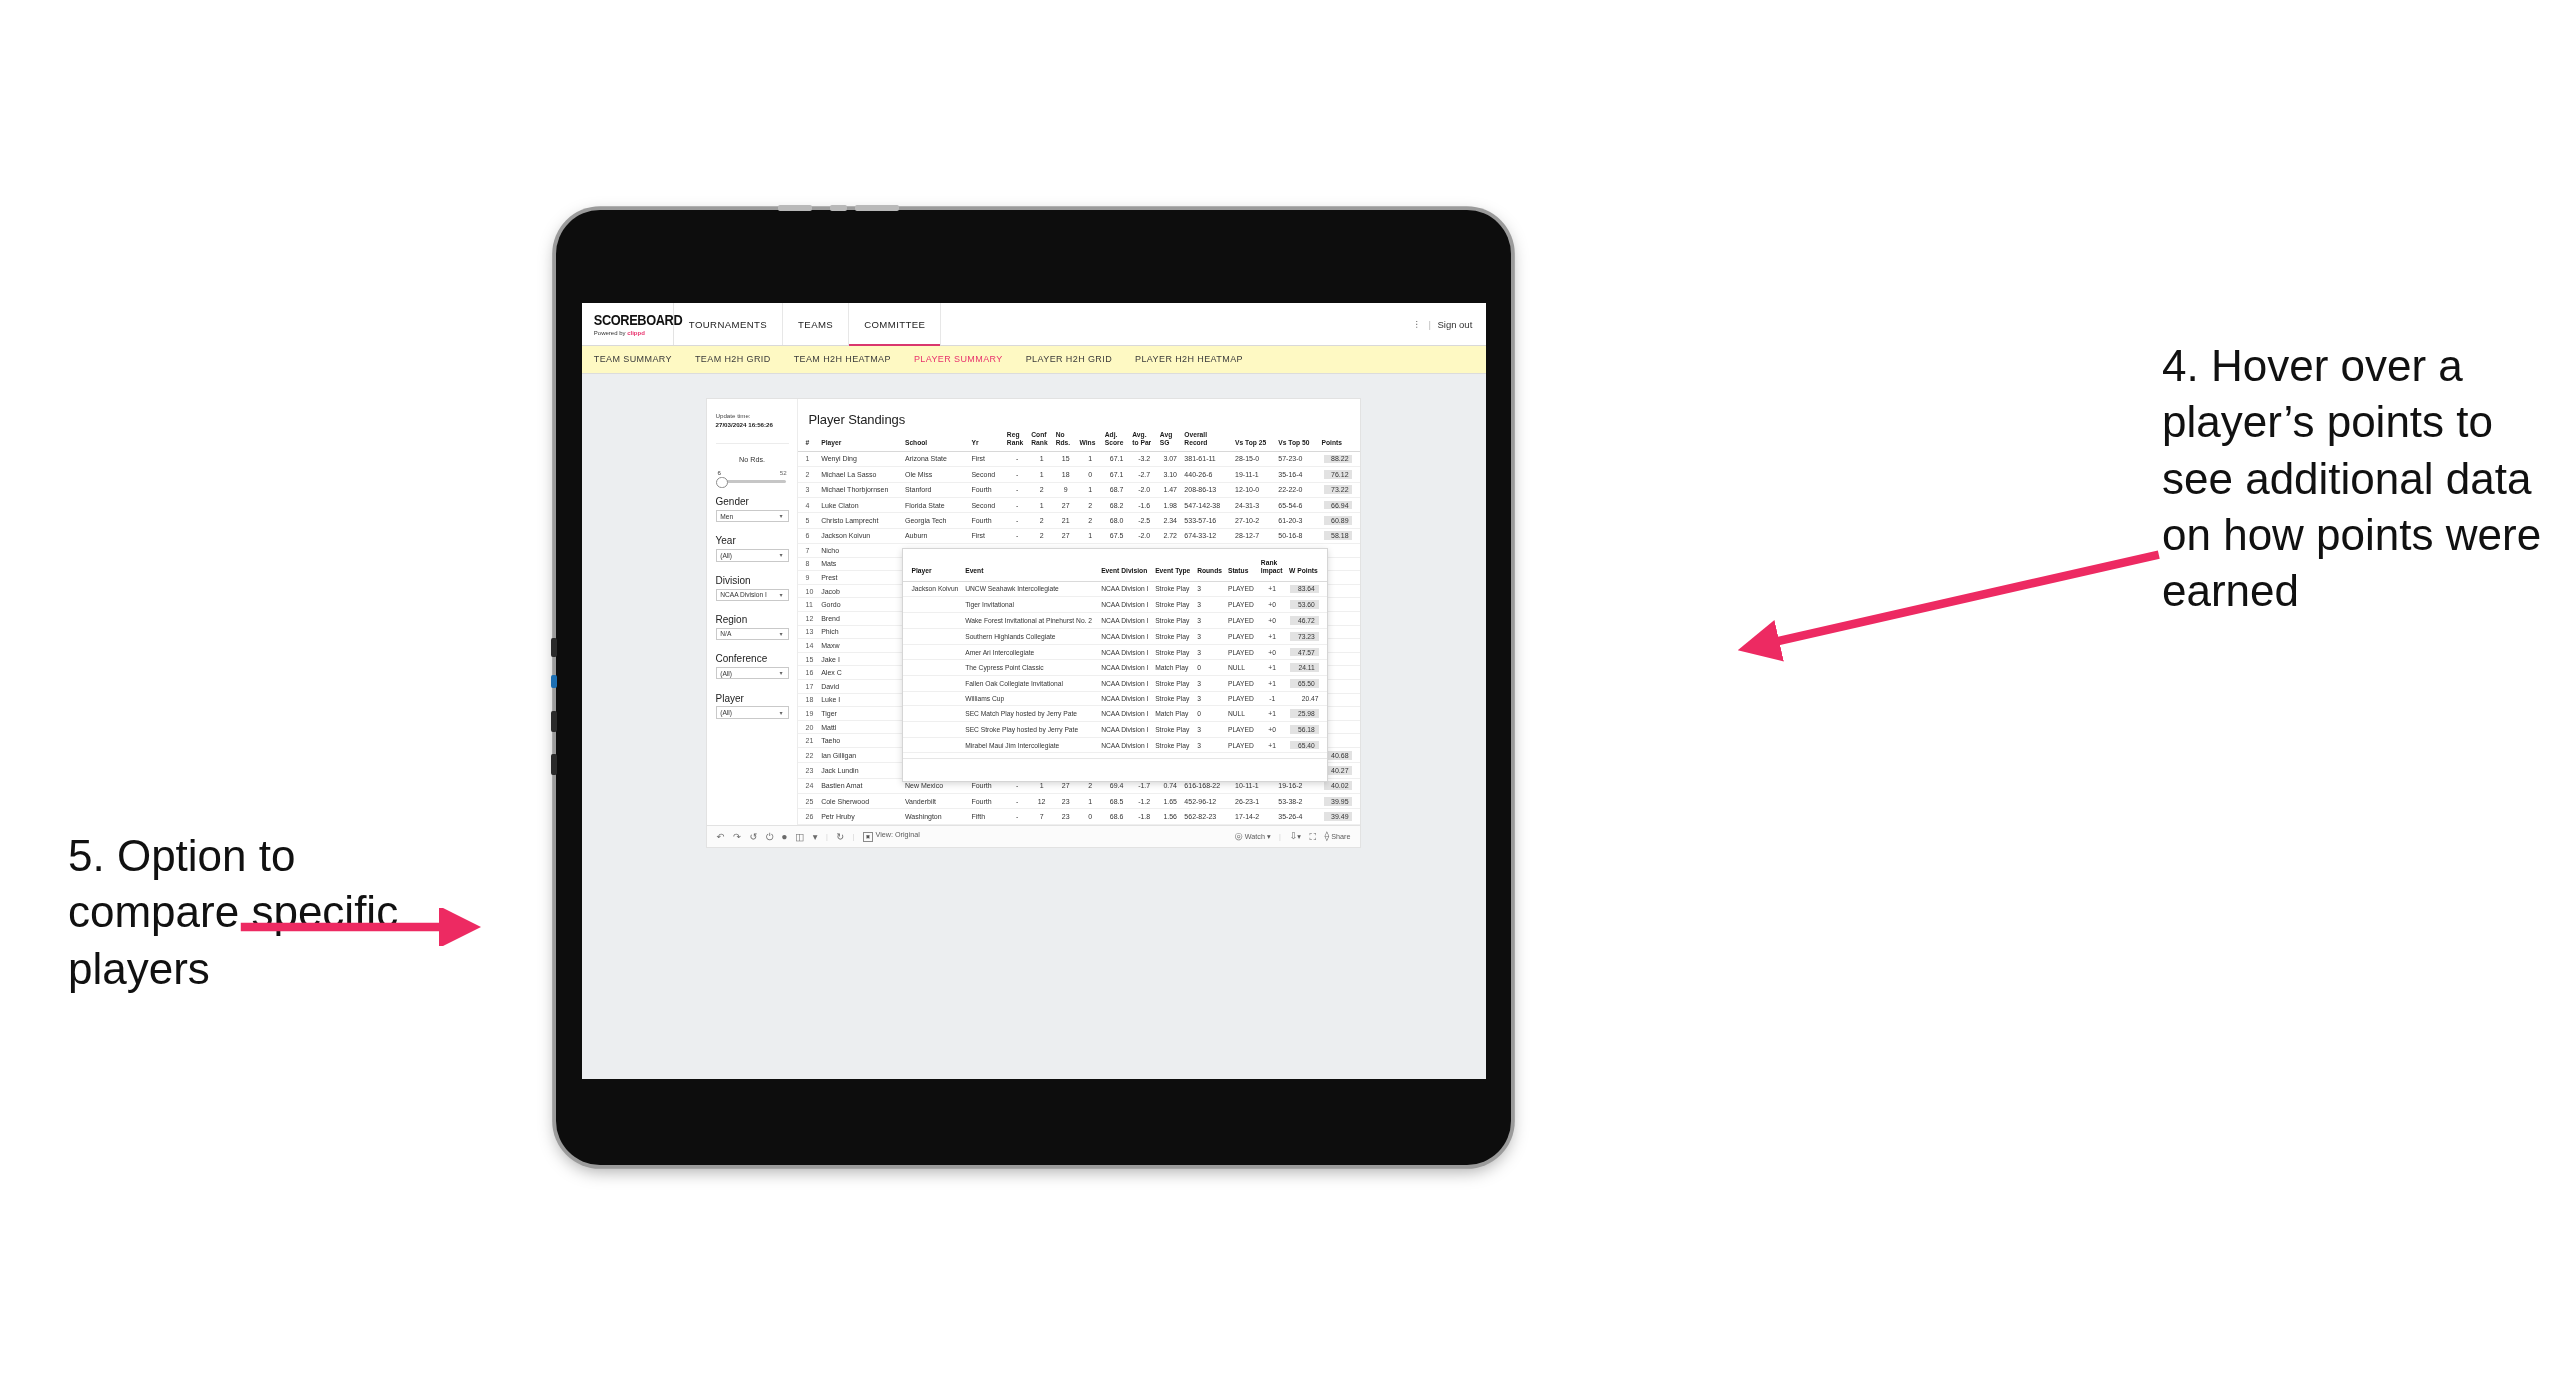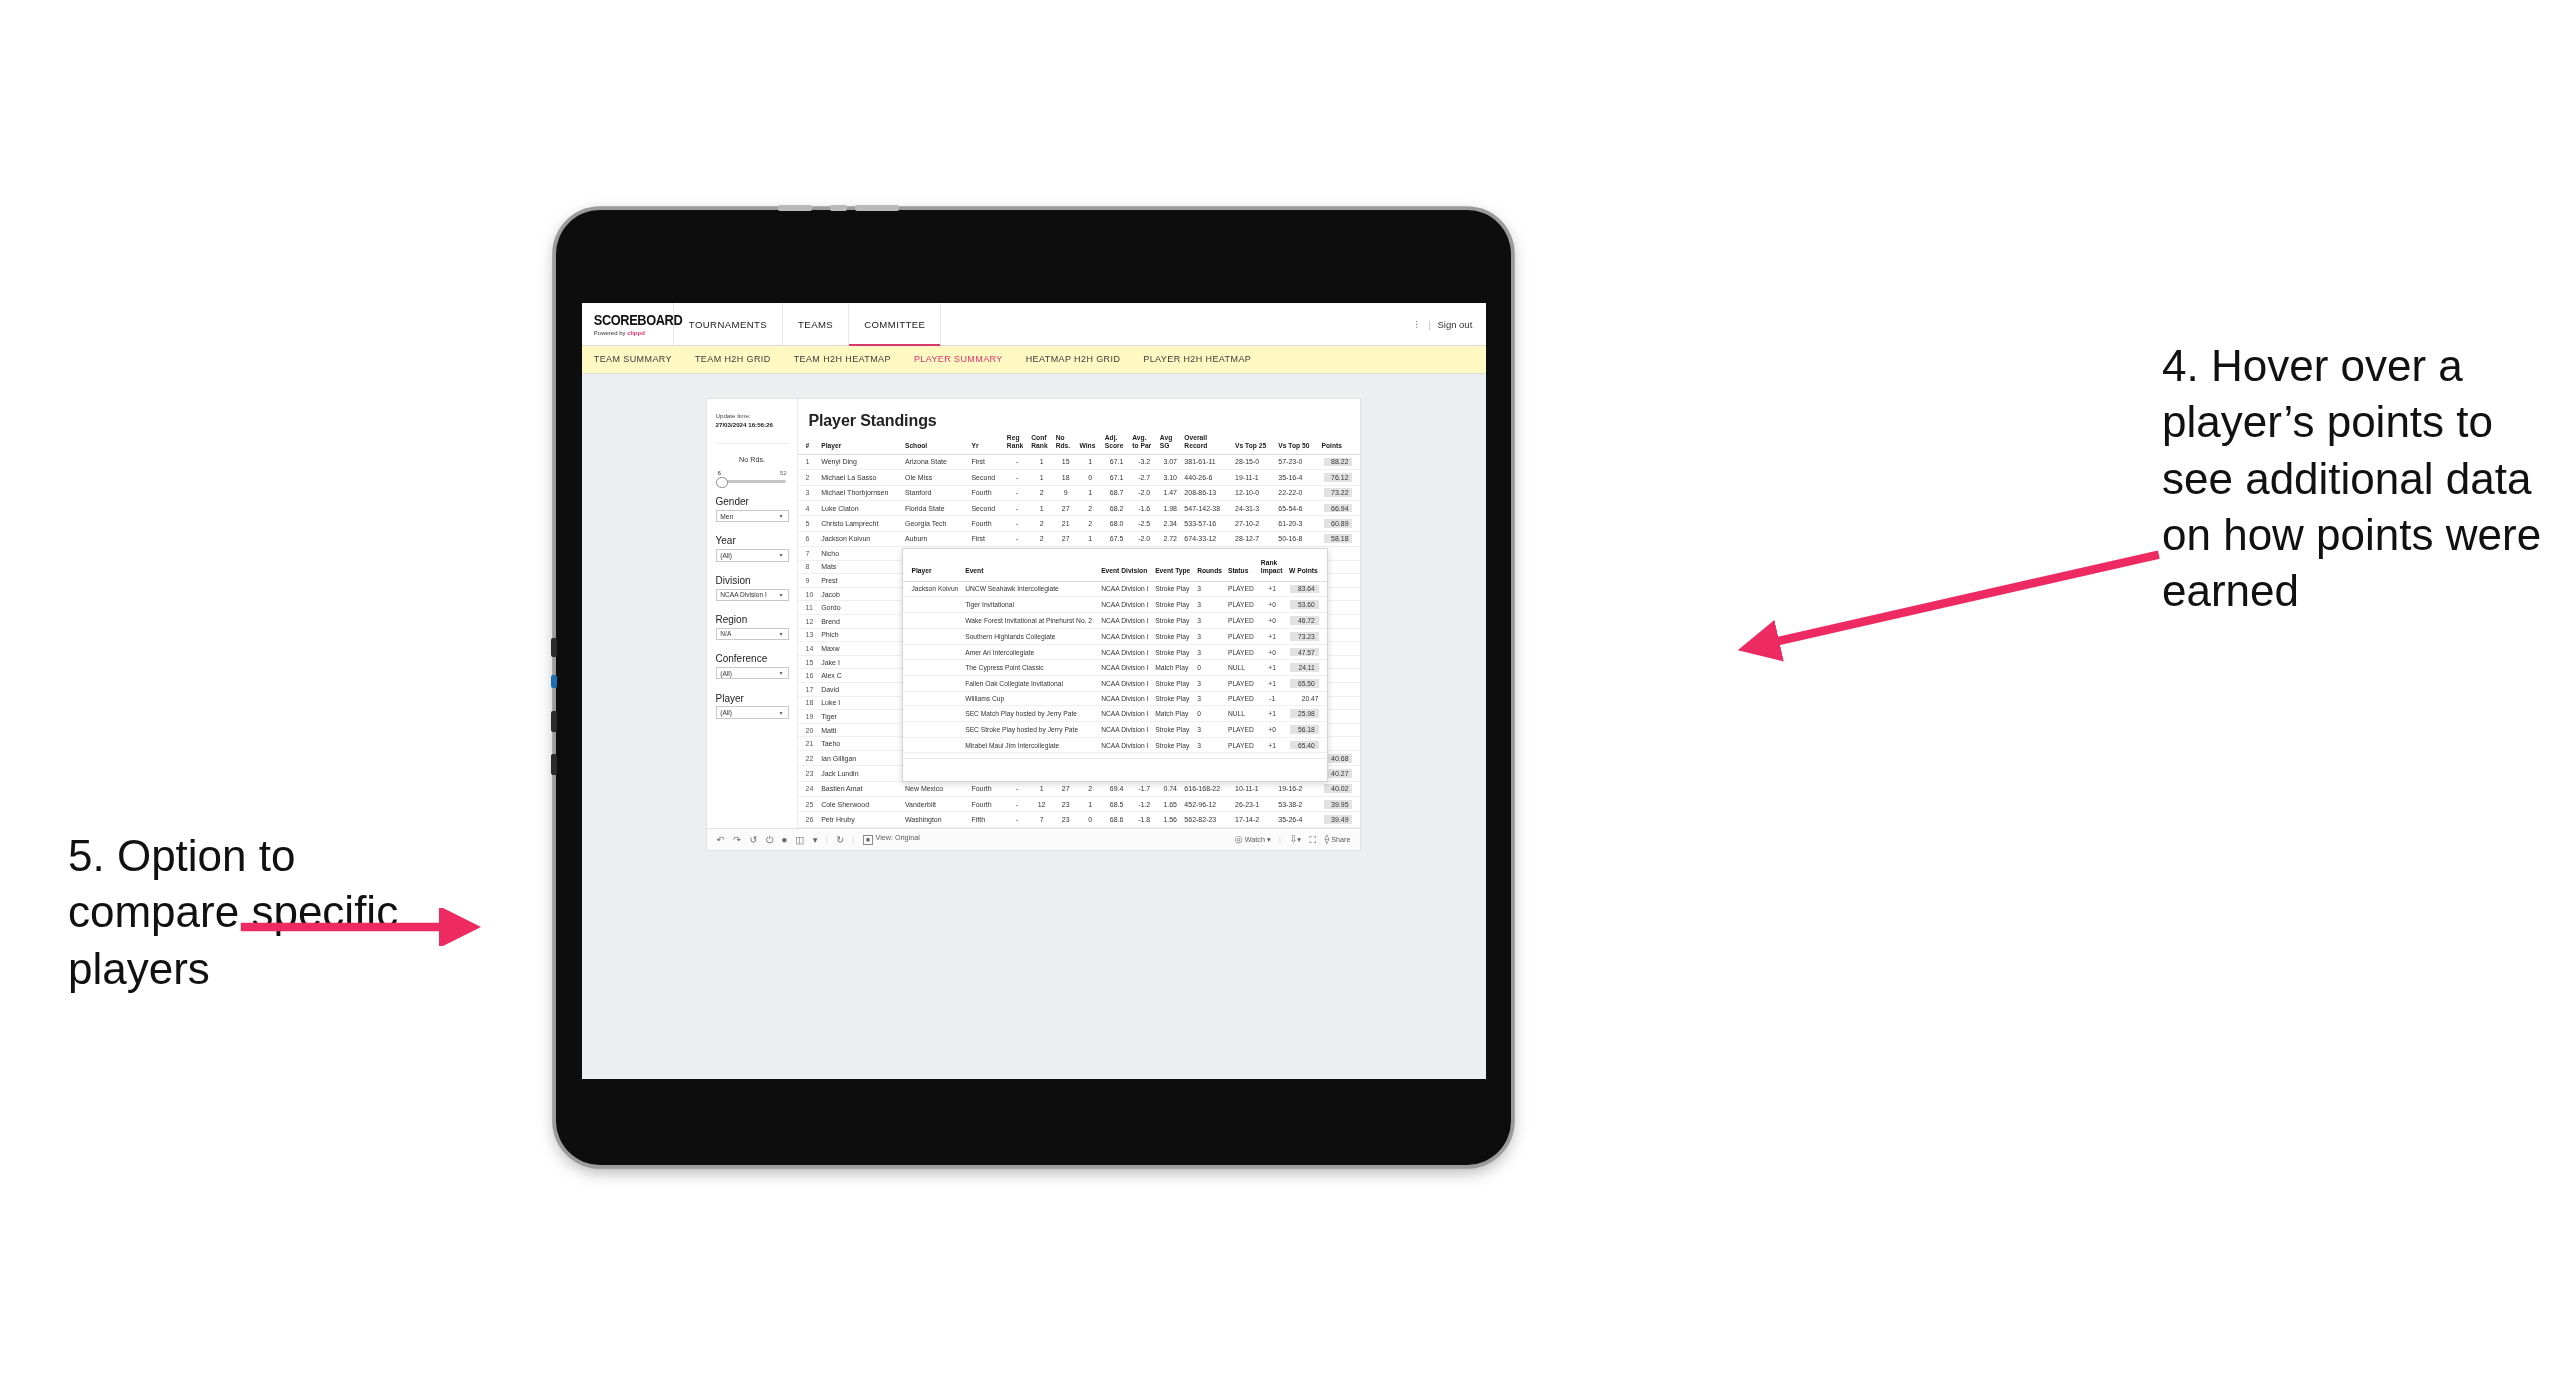--- a/index.html
+++ b/index.html
@@ -148,21 +148,21 @@
   .filter-label{font-size:10px;color:#222;margin-bottom:2.8px;}
   .filter-select{
     height:12.3px;border:0.9px solid #c9c9c9;background:#fff;
     display:flex;align-items:center;justify-content:space-between;
     padding:0 3.8px;font-size:6.6px;color:#333;box-sizing:border-box;
   }
   .filter-select .caret{font-size:5.2px;color:#666;}
 
   #main-area{flex:1;position:relative;min-width:0;}
   #dash-title{
-    font-size:16px;font-weight:bold;color:#222;padding:13.2px 0 0 10.4px;letter-spacing:-0.1px;
+    font-size:13px;font-weight:normal;color:#222;padding:13.2px 0 0 10.4px;letter-spacing:-0.1px;
   }
   #meta-row{
     display:flex;padding:10.4px 0 9.5px 10.4px;font-size:8.1px;color:#444;
     border-bottom:0.9px solid #ececec;
   }
   .meta-item{white-space:nowrap;}
   .meta-item b{color:#111;font-weight:bold;font-size:9px;}
   .m1{width:104px;} .m2{width:128px;} .m3{width:118px;}
 
   
@@ -294,21 +294,21 @@
         <span class="sep">|</span>
         <span>Sign out</span>
       </div>
     </div>
 
     <div id="subnav">
       <div class="subnav-item">TEAM SUMMARY</div>
       <div class="subnav-item">TEAM H2H GRID</div>
       <div class="subnav-item">TEAM H2H HEATMAP</div>
       <div class="subnav-item active">PLAYER SUMMARY</div>
-      <div class="subnav-item">HEATMAP H2H GRID</div>
+      <div class="subnav-item">PLAYER H2H GRID</div>
       <div class="subnav-item">PLAYER H2H HEATMAP</div>
     </div>
 
     <div id="canvas-pad"></div>
 
     <div id="dashboard">
       <div id="dash-body">
 
         <div id="sidebar">
           <div id="update-label">Update time:</div>

